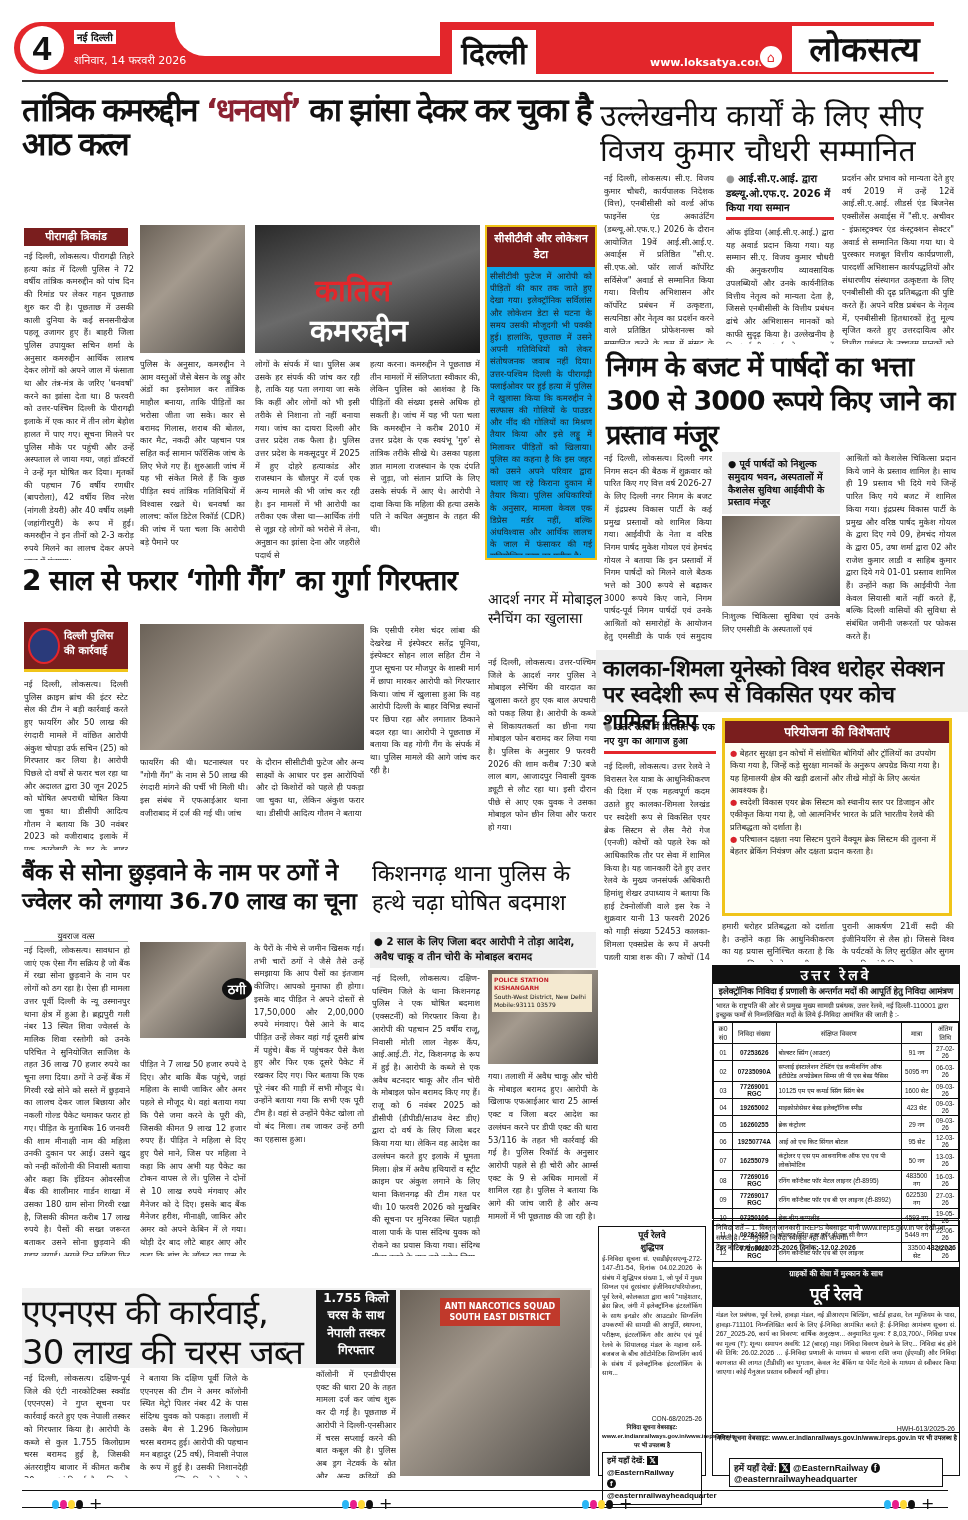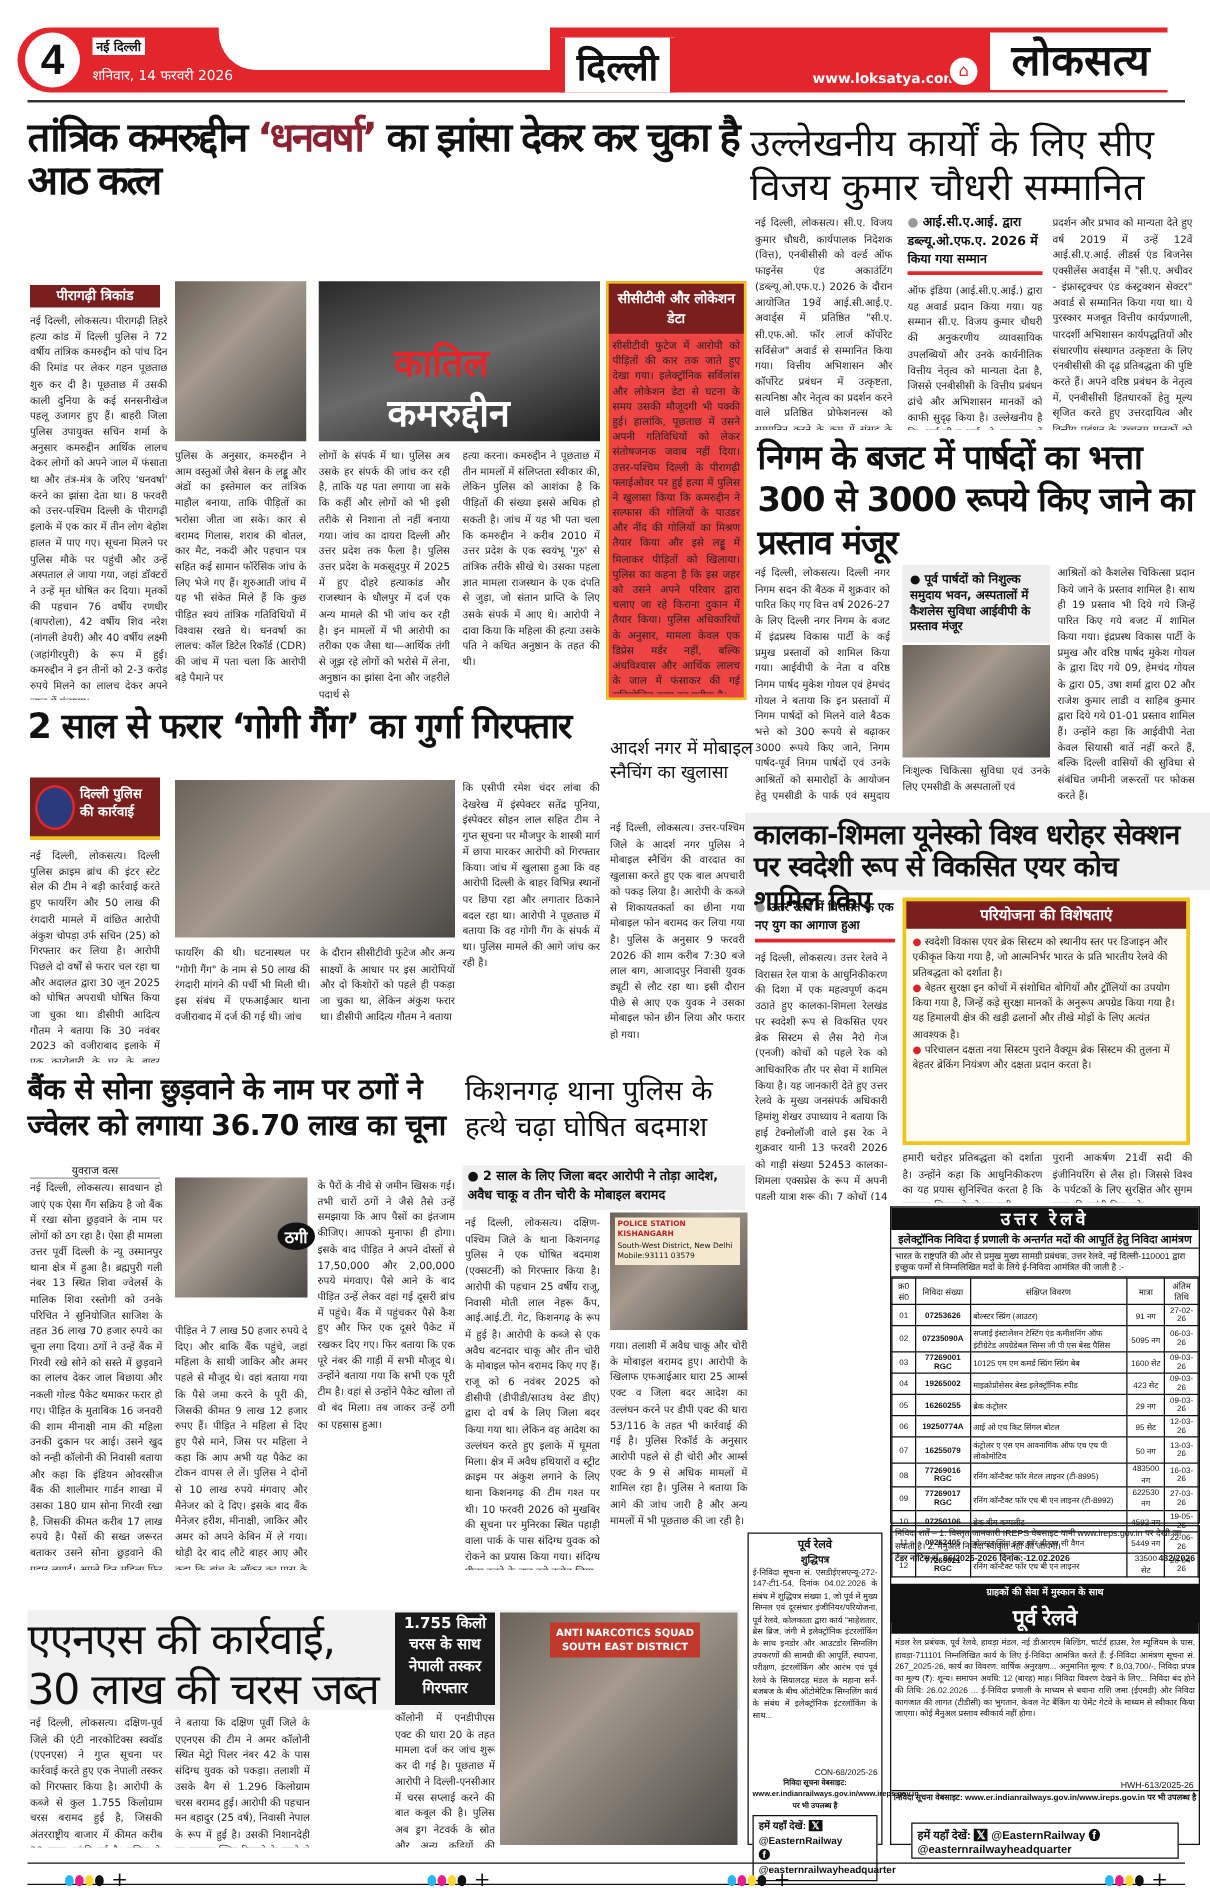--- a/index.html
+++ b/index.html
@@ -21,21 +21,21 @@
   .headline { font-family: "DejaVu Sans", sans-serif; font-weight: bold; line-height: 1.05; }
   .hl-main { left: 22px; top: 94px; width: 575px; font-size: 32px; letter-spacing: -2px; }
   .hl-main .accent { color: #8b2232; }
   .hl-right { left: 600px; top: 98px; width: 350px; font-size: 30px; font-weight: normal; line-height: 1.18; }
   .body-text { font-size: 8.2px; line-height: 1.55; color: #222; text-align: justify; overflow: hidden; }
 
   .label-maroon { background:#7a1e1e; color:#fff; font-weight:bold; text-align:center; }
   .photo { background: linear-gradient(135deg,#6b6258,#a49a8e 40%,#4d4a46); }
   .photo-dark { background: linear-gradient(160deg,#2a2a2a,#6a6a6a 50%,#1a1a1a); }
 
-  .sidebox { left: 485px; top: 225px; width: 112px; height: 335px; border: 2px solid #f0c419; background:#ef4444; }
+  .sidebox { left: 485px; top: 225px; width: 112px; height: 335px; border: 2px solid #f0c419; background:#0ea5e9; }
   .sidebox-head { height: 40px; font-size: 11px; line-height: 16px; padding-top:4px; }
   .sidebox-body { padding: 3px; font-size: 8.4px; line-height: 1.45; }
 
   .hl-nigam { left: 606px; top: 350px; width: 350px; font-size: 27px; letter-spacing:-1px; line-height:1.25; }
   .pullquote { background:#eee; font-weight:bold; font-size: 11px; line-height:1.35; padding:6px; }
   .hl-gogi { left: 22px; top: 566px; width: 460px; font-size: 28px; letter-spacing:-1px; }
   .hl-adarsh { left: 488px; top: 590px; width: 115px; font-size: 14px; font-weight:normal; line-height:1.35; }
   .kalka-band { left: 596px; top: 650px; width: 372px; height: 62px; background:#efefef; }
   .hl-kalka { left: 603px; top: 656px; width: 350px; font-size: 22px; letter-spacing:-0.5px; line-height:1.2; }
   .feature-box { left: 722px; top: 718px; width: 230px; height: 198px; border: 3px solid #f0c419; background:#fffef4; }
@@ -129,22 +129,22 @@
 <div class="abs headline hl-adarsh">आदर्श नगर में मोबाइल स्नैचिंग का खुलासा</div>
 <div class="abs body-text" style="left:488px;top:656px;width:108px;height:194px;">नई दिल्ली, लोकसत्य। उत्तर-पश्चिम जिले के आदर्श नगर पुलिस ने मोबाइल स्नैचिंग की वारदात का खुलासा करते हुए एक बाल अपचारी को पकड़ लिया है। आरोपी के कब्जे से शिकायतकर्ता का छीना गया मोबाइल फोन बरामद कर लिया गया है। पुलिस के अनुसार 9 फरवरी 2026 की शाम करीब 7:30 बजे लाल बाग, आजादपुर निवासी युवक ड्यूटी से लौट रहा था। इसी दौरान पीछे से आए एक युवक ने उसका मोबाइल फोन छीन लिया और फरार हो गया।</div>
 
 <div class="abs kalka-band"></div>
 <div class="abs headline hl-kalka">कालका-शिमला यूनेस्को विश्व धरोहर सेक्शन पर स्वदेशी रूप से विकसित एयर कोच शामिल किए</div>
 <div class="abs" style="left:604px;top:720px;width:112px;height:34px;font-size:9.5px;font-weight:bold;line-height:1.45;border-bottom:3px solid #e3262b;"><span style="color:#999;">● </span><span>उत्तर रेलवे में विरासत के एक नए युग का आगाज हुआ</span></div>
 <div class="abs body-text" style="left:604px;top:760px;width:106px;height:200px;">नई दिल्ली, लोकसत्य। उत्तर रेलवे ने विरासत रेल यात्रा के आधुनिकीकरण की दिशा में एक महत्वपूर्ण कदम उठाते हुए कालका-शिमला रेलखंड पर स्वदेशी रूप से विकसित एयर ब्रेक सिस्टम से लैस नैरो गेज (एनजी) कोचों को पहले रेक को आधिकारिक तौर पर सेवा में शामिल किया है। यह जानकारी देते हुए उत्तर रेलवे के मुख्य जनसंपर्क अधिकारी हिमांशु शेखर उपाध्याय ने बताया कि हाई टेक्नोलॉजी वाले इस रेक ने शुक्रवार यानी 13 फरवरी 2026 को गाड़ी संख्या 52453 कालका-शिमला एक्सप्रेस के रूप में अपनी पहली यात्रा शुरू की। 7 कोचों (14 यूनिट) और लोको नंबर 714 जेडडीएम3डी के साथ यह ट्रेन अपने निर्धारित समय सुबह 6 बजकर 20 मिनट पर कालका स्टेशन से रवाना हुई। बताया गया कि पारंपरिक ब्रेकिंग सिस्टम से आधुनिक एयर ब्रेक सिस्टम की ओर बदलाव कालका कार्यशाला के लिए एक तकनीकी उपलब्धि है, जहां यह रूपांतरण कार्य पूरा किया गया।</div>
 <div class="abs feature-box">
   <div class="feature-head">परियोजना की विशेषताएं</div>
   <div class="feature-body">
+    <div><span class="bullet">● </span><span>बेहतर सुरक्षा इन कोचों में संशोधित बोगियों और ट्रॉलियों का उपयोग किया गया है, जिन्हें कड़े सुरक्षा मानकों के अनुरूप अपग्रेड किया गया है। यह हिमालयी क्षेत्र की खड़ी ढलानों और तीखे मोड़ों के लिए अत्यंत आवश्यक है।</span></div>
     <div><span class="bullet">● </span><span>स्वदेशी विकास एयर ब्रेक सिस्टम को स्थानीय स्तर पर डिजाइन और एकीकृत किया गया है, जो आत्मनिर्भर भारत के प्रति भारतीय रेलवे की प्रतिबद्धता को दर्शाता है।</span></div>
-    <div><span class="bullet">● </span><span>बेहतर सुरक्षा इन कोचों में संशोधित बोगियों और ट्रॉलियों का उपयोग किया गया है, जिन्हें कड़े सुरक्षा मानकों के अनुरूप अपग्रेड किया गया है। यह हिमालयी क्षेत्र की खड़ी ढलानों और तीखे मोड़ों के लिए अत्यंत आवश्यक है।</span></div>
     <div><span class="bullet">● </span><span>परिचालन दक्षता नया सिस्टम पुराने वैक्यूम ब्रेक सिस्टम की तुलना में बेहतर ब्रेकिंग नियंत्रण और दक्षता प्रदान करता है।</span></div>
   </div>
 </div>
 <div class="abs body-text" style="left:722px;top:920px;width:112px;height:42px;">हमारी धरोहर प्रतिबद्धता को दर्शाता है। उन्होंने कहा कि आधुनिकीकरण का यह प्रयास सुनिश्चित करता है कि कालका-शिमला रेलवे का सदी</div>
 <div class="abs body-text" style="left:842px;top:920px;width:112px;height:42px;">पुरानी आकर्षण 21वीं सदी की इंजीनियरिंग से लैस हो। जिससे विश्व के पर्यटकों के लिए सुरक्षित और सुगम यात्रा की गारंटी मिल सके।</div>
 
 <div class="abs headline hl-bank">बैंक से सोना छुड़वाने के नाम पर ठगों ने ज्वेलर को लगाया 36.70 लाख का चूना</div>
 <div class="abs" style="left:24px;top:930px;width:104px;font-size:8.5px;text-align:center;border-bottom:1px solid #999;">युवराज वत्स</div>
 <div class="abs body-text" style="left:24px;top:944px;width:106px;height:312px;">नई दिल्ली, लोकसत्य। सावधान हो जाएं एक ऐसा गैंग सक्रिय है जो बैंक में रखा सोना छुड़वाने के नाम पर लोगों को ठग रहा है। ऐसा ही मामला उत्तर पूर्वी दिल्ली के न्यू उस्मानपुर थाना क्षेत्र में हुआ है। ब्रह्मपुरी गली नंबर 13 स्थित शिवा ज्वेलर्स के मालिक शिवा रस्तोगी को उनके परिचित ने सुनियोजित साजिश के तहत 36 लाख 70 हजार रुपये का चूना लगा दिया। ठगों ने उन्हें बैंक में गिरवी रखे सोने को सस्ते में छुड़वाने का लालच देकर जाल बिछाया और नकली गोल्ड पैकेट थमाकर फरार हो गए। पीड़ित के मुताबिक 16 जनवरी की शाम मीनाक्षी नाम की महिला उनकी दुकान पर आई। उसने खुद को नन्ही कॉलोनी की निवासी बताया और कहा कि इंडियन ओवरसीज बैंक की शालीमार गार्डन शाखा में उसका 180 ग्राम सोना गिरवी रखा है, जिसकी कीमत करीब 17 लाख रुपये है। पैसों की सख्त जरूरत बताकर उसने सोना छुड़वाने की गुहार लगाई। अगले दिन महिला फिर पहुंची और 8 लाख रुपये की मांग की। हिचकिचाहट के बाद</div>
 <div class="abs photo" style="left:140px;top:942px;width:106px;height:96px;">

